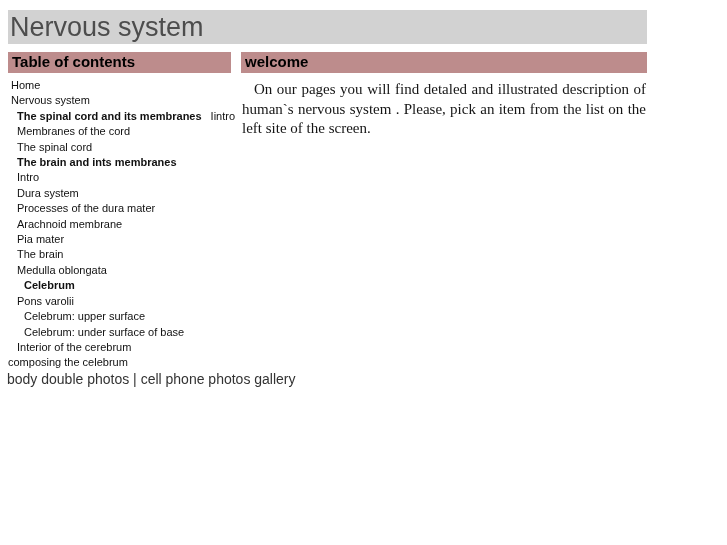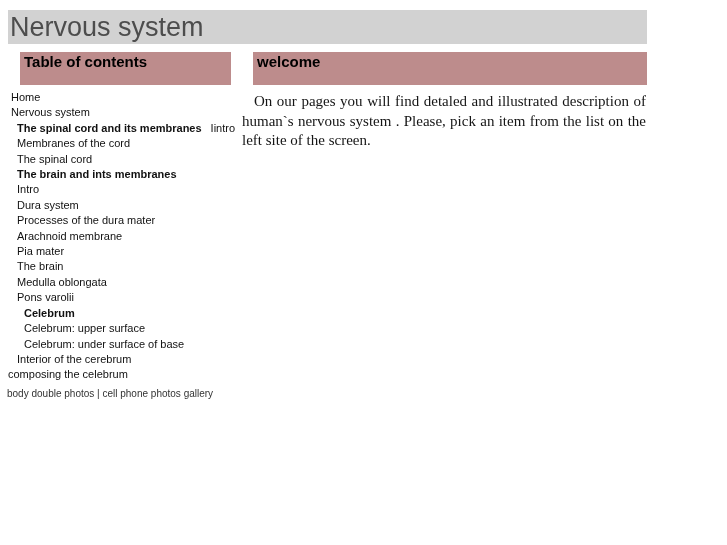--- a/index.html
+++ b/index.html
@@ -37,23 +37,22 @@
   .toc{width:223px;flex:0 0 223px;}
   .gap{width:10px;flex:0 0 10px;}
   .main{flex:1 1 auto;}
 
   .panel-header{
     background:var(--accent);
     font-size:15px;
     font-weight:bold;
     color:#000;
     padding:2px 0 19px 4px;
-    height:33px;
+    height:21px;
     line-height:16px;
-    margin-left:12px;
   }
 
   .toc-list{margin-top:5px;}
   .toc-item{
     display:block;
     font-size:11px;
     line-height:15.4px;
     color:#111;
     text-decoration:none;
     white-space:nowrap;
@@ -86,23 +85,22 @@
     padding-right:4px;
   }
   .webmaster{
     font-size:13.5px;
     color:#000;
     text-decoration:none;
     cursor:pointer;
   }
 
   .bottom-links{
-    margin-top:5px;
     margin-left:-1px;
-    font-size:10px;
+    font-size:14px;
     color:var(--bottom-color);
   }
   .bottom-links a{
     color:var(--bottom-color);
     text-decoration:none;
     cursor:pointer;
   }
 </style>
 </head>
 <body>
@@ -124,22 +122,22 @@
           <a class="toc-item lvl1">Membranes of the cord</a>
           <a class="toc-item lvl1">The spinal cord</a>
           <a class="toc-item lvl1 bold">The brain and ints membranes</a>
           <a class="toc-item lvl1">Intro</a>
           <a class="toc-item lvl1">Dura system</a>
           <a class="toc-item lvl1">Processes of the dura mater</a>
           <a class="toc-item lvl1">Arachnoid membrane</a>
           <a class="toc-item lvl1">Pia mater</a>
           <a class="toc-item lvl1">The brain</a>
           <a class="toc-item lvl1">Medulla oblongata</a>
+          <a class="toc-item lvl2 bold">Celebrum</a>
           <a class="toc-item lvl1">Pons varolii</a>
-          <a class="toc-item lvl2 bold">Celebrum</a>
           <a class="toc-item lvl2">Celebrum: upper surface</a>
           <a class="toc-item lvl2">Celebrum: under surface of base</a>
           <a class="toc-item lvl1">Interior of the cerebrum</a>
           <a class="toc-item lvl-cont">composing the celebrum</a>
         </nav>
     </aside>
 
     <div class="gap"></div>
 
     <section class="main">

